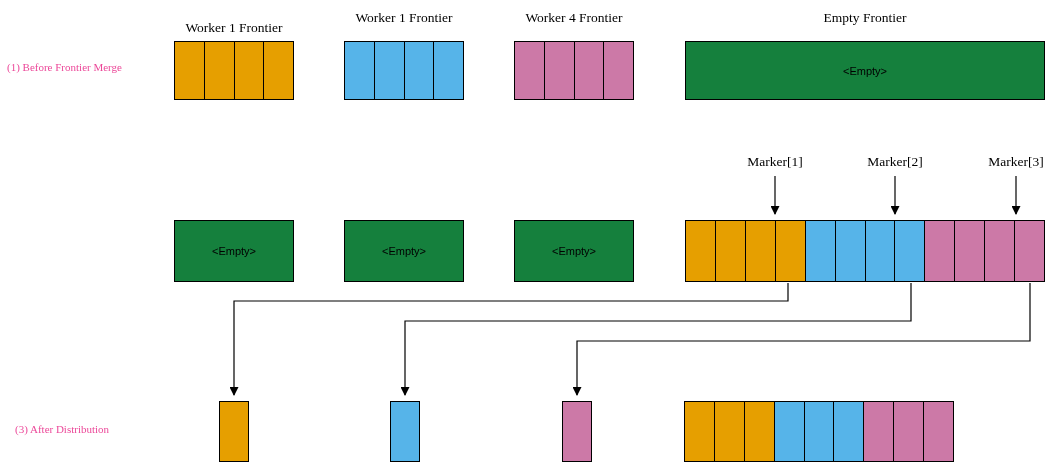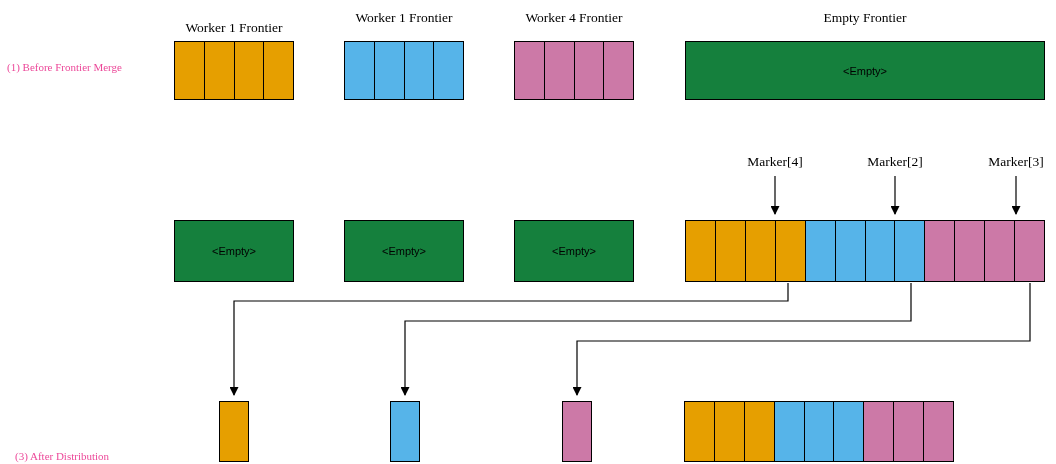--- a/index.html
+++ b/index.html
@@ -65,21 +65,21 @@
     width: 1056px; height: 464px;
     pointer-events: none;
   }
 </style>
 </head>
 <body>
 
 <div class="canvas">
 
   <div class="row-label" style="left:7px; top:61px;">(1) Before Frontier Merge</div>
-  <div class="row-label" style="left:15px; top:423px;margin-top:27px;">(3) After Distribution</div>
+  <div class="row-label" style="left:15px; top:423px;">(3) After Distribution</div>
 
   <div class="box-title" style="left:149px; top:0;margin-top:20px;">Worker 1 Frontier</div>
   <div class="box-title" style="left:319px; top:10px;">Worker 1 Frontier</div>
   <div class="box-title" style="left:489px; top:10px;">Worker 4 Frontier</div>
   <div class="box-title" style="left:780px; top:10px;">Empty Frontier</div>
 
   <div class="cellbox" style="left:174px; top:41px; width:120px; height:59px;">
       <div class="cell" style="background: rgb(230, 159, 0);"></div>
       <div class="cell" style="background: rgb(230, 159, 0);"></div>
       <div class="cell" style="background: rgb(230, 159, 0);"></div>
@@ -94,21 +94,21 @@
   <div class="cellbox" style="left:514px; top:41px; width:120px; height:59px;">
       <div class="cell" style="background: rgb(204, 121, 167);"></div>
       <div class="cell" style="background: rgb(204, 121, 167);"></div>
       <div class="cell" style="background: rgb(204, 121, 167);"></div>
       <div class="cell" style="background: rgb(204, 121, 167);"></div>
     </div>
   <div class="emptybox" style="left:685px; top:41px; width:360px; height:59px;">
     <span class="empty-text">&lt;Empty&gt;</span>
   </div>
 
-  <div class="marker-label" style="left:725px; top:154px;">Marker[4]</div>
+  <div class="marker-label" style="left:725px; top:154px;">Marker[1]</div>
   <div class="marker-label" style="left:845px; top:154px;">Marker[2]</div>
   <div class="marker-label" style="left:966px; top:154px;">Marker[3]</div>
 
   <div class="emptybox" style="left:174px; top:220px; width:120px; height:62px;">
     <span class="empty-text">&lt;Empty&gt;</span>
   </div>
   <div class="emptybox" style="left:344px; top:220px; width:120px; height:62px;">
     <span class="empty-text">&lt;Empty&gt;</span>
   </div>
   <div class="emptybox" style="left:514px; top:220px; width:120px; height:62px;">

